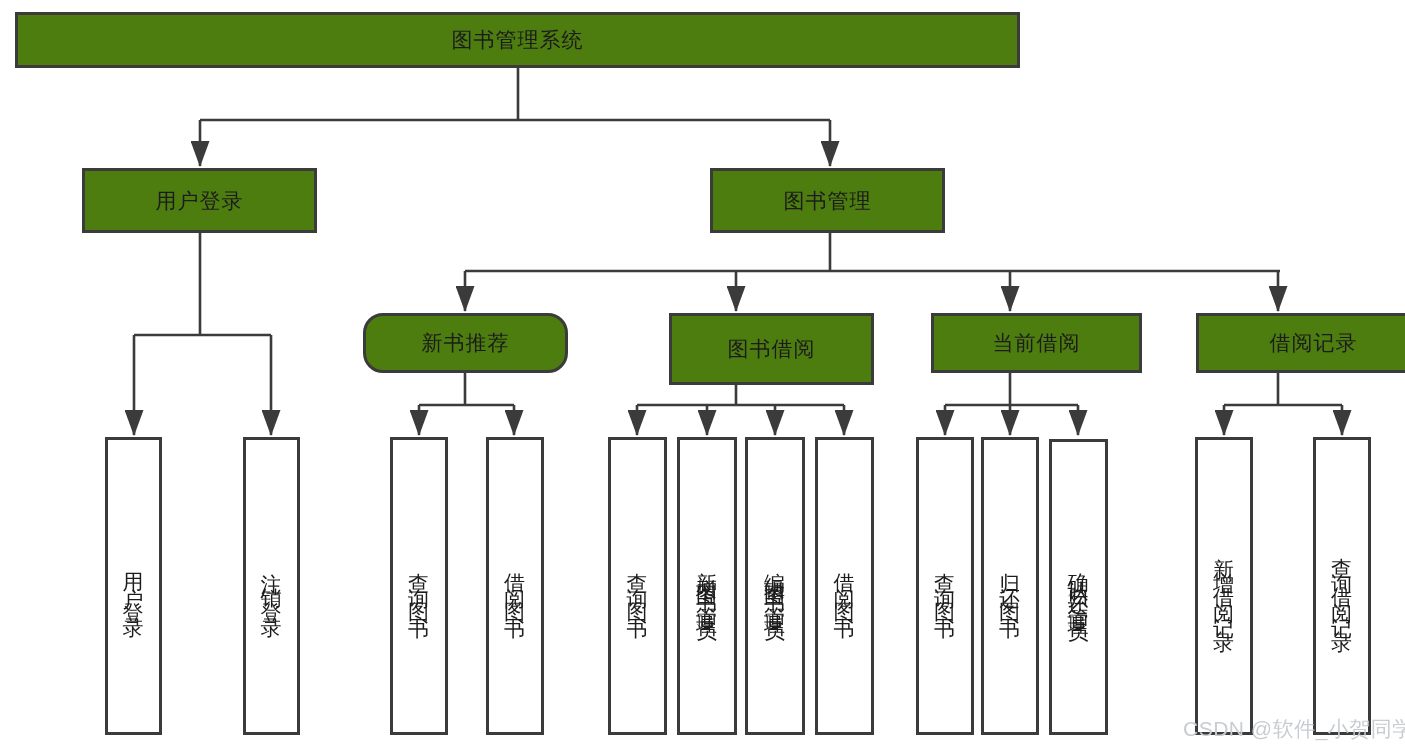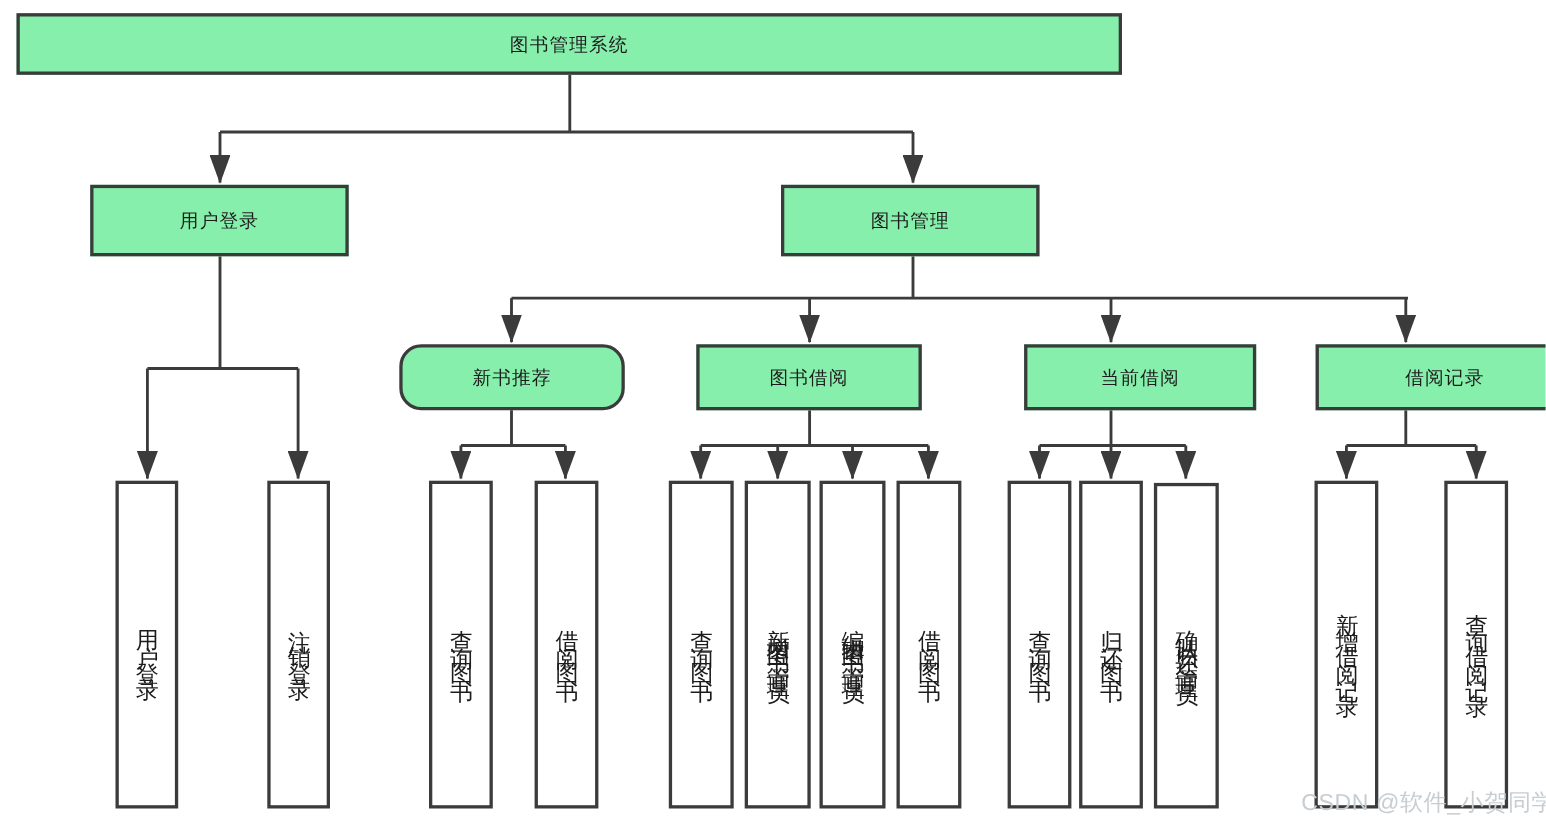--- a/index.html
+++ b/index.html
@@ -1,22 +1,22 @@
 <!DOCTYPE html>
 <html><head>
 <meta charset="utf-8">
 <style>
   html,body{margin:0;padding:0;background:#ffffff;}
   body{width:1405px;height:747px;position:relative;overflow:hidden;
        font-family:"Liberation Sans","DejaVu Sans",sans-serif;color:#1c1c1c;}
   #chart{position:absolute;left:0;top:0;width:1405px;height:747px;}
   #wires{position:absolute;left:0;top:0;}
-  .hbox{position:absolute;box-sizing:border-box;border:3px solid #3b3b3b;background:#86efac;
+  .hbox{position:absolute;box-sizing:border-box;border:3px solid #3b3b3b;background:#4d7c0f;
         display:flex;align-items:center;justify-content:center;
-        font-size:17px;letter-spacing:1px;white-space:nowrap;}
+        font-size:21px;letter-spacing:1px;white-space:nowrap;}
   .vbox{position:absolute;box-sizing:border-box;border:3px solid #3b3b3b;background:#fff;
         display:flex;align-items:center;justify-content:center;}
   .vtext{writing-mode:vertical-rl;text-orientation:mixed;font-size:21px;
          letter-spacing:15px;line-height:1;white-space:nowrap;}
   .vtext.long{letter-spacing:7px;}
   #watermark{position:absolute;left:1183px;top:715px;font-size:21px;color:#c8cdd2;
              z-index:5;white-space:nowrap;letter-spacing:0.5px;}
 </style>
 </head>
 <body>
@@ -68,21 +68,21 @@
   <div class="hbox" style="left:82px;top:168px;width:235px;height:65px;">
     <span>用户登录</span>
   </div>
   <div class="hbox" style="left:710px;top:168px;width:235px;height:65px;text-align:right;">
     <span>图书管理</span>
   </div>
 
   <div class="hbox" style="left:363px;top:313px;width:205px;height:60px;border-radius:20px;">
     <span>新书推荐</span>
   </div>
-  <div class="hbox" style="left:633px;top:313px;width:205px;height:60px;justify-content:center;">
+  <div class="hbox" style="left:669px;top:313px;width:205px;height:72px;justify-content:center;">
     <span>图书借阅</span>
   </div>
   <div class="hbox" style="left:904px;top:313px;width:211px;height:60px;margin-left:27px;">
     <span>当前借阅</span>
   </div>
   <div class="hbox" style="left:1196px;top:313px;width:235px;height:60px;">
     <span>借阅记录</span>
   </div>
 
   <div class="vbox" style="left:105px;top:437px;width:57px;height:298px;">

